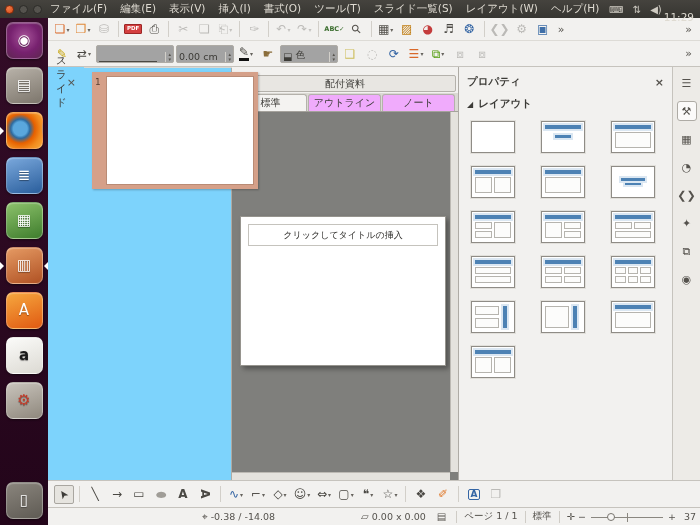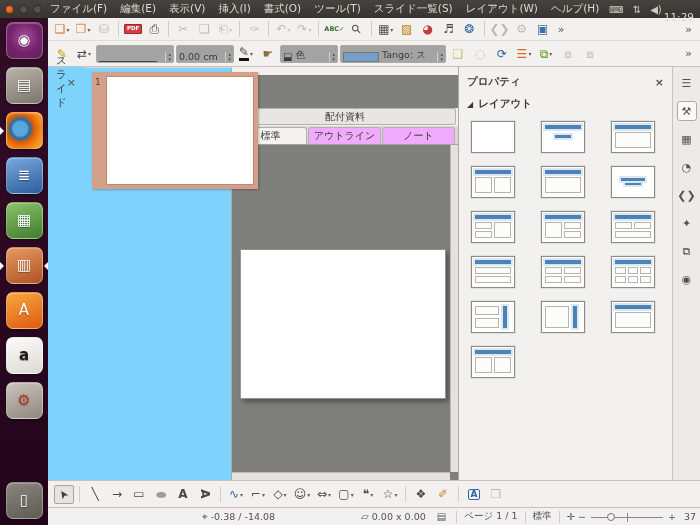--- a/index.html
+++ b/index.html
@@ -80,21 +80,21 @@
   .slides-panel{width:184px;flex:0 0 184px;border-right:1px solid #aeaba5;display:flex;background:#7dd3fc;}
   .panel-head{height:18px;margin-top:6px;display:flex;align-items:center;padding:0 8px;font-size:10.5px;color:#3c3b37;}
   .panel-close{margin-left:auto;font-size:11px;color:#55524d;}
   .thumb-area{flex:1;padding:4px 8px;border-top:1px solid #d9d7d2;}
   .slide-thumb{width:166px;height:117px;background:#d5a089;position:relative;box-shadow:1px 1px 2px rgba(0,0,0,.25);}
   .slide-thumb .white{position:absolute;left:14px;top:4px;right:4px;bottom:4px;background:#fff;border:1px solid #b98b75;}
   .slide-num{position:absolute;left:3px;top:5px;font-size:9px;color:#5a3f33;}
   
   .center{flex:1;display:flex;flex-direction:column;background:#7f7f7c;min-width:0;}
   .tabs-pad{height:8px;background:#f2f1ef;}
-  .tabs-upper{height:18px;background:#f2f1ef;display:flex;gap:2px;padding:0 2px 1px 2px;margin-top:33px;}
+  .tabs-upper{height:18px;background:#f2f1ef;display:flex;gap:2px;padding:0 2px 1px 2px;}
   .tabu{flex:1;background:#e8e6e2;border:1px solid #b4b1ab;border-radius:2px;font-size:10px;display:flex;
         align-items:center;justify-content:center;color:#3c3b37;}
   .tabs-lower{height:19px;background:#dbd9d4;display:flex;gap:1px;padding:1px 2px 0 2px;border-bottom:1px solid #a5a29c;}
   .tabl{width:73px;display:flex;align-items:center;justify-content:center;font-size:10px;background:#f0abfc;
         border:1px solid #b4b1ab;border-bottom:none;border-radius:3px 3px 0 0;color:#3c3b37;}
   .tabl.active{background:#f4f3f1;}
   .workspace{flex:1;position:relative;}
   .vscroll{position:absolute;right:0;top:0;width:8px;bottom:8px;background:#e4e2dd;border-left:1px solid #bcb9b3;}
   .hscroll{position:absolute;left:0;bottom:0;height:8px;right:8px;background:#e4e2dd;border-top:1px solid #bcb9b3;}
   .slide{position:absolute;left:8px;top:104px;width:206px;height:150px;background:#fff;border:1px solid #96948e;
@@ -330,28 +330,20 @@
           <span class="glyph c-hand">☛</span>
         </span>
         <span class="combo" style="width: 58px;">
           <span class="cglyph">⬓</span>
           <span class="cval">色</span>
           <span class="spin">
             <span>▴</span>
             <span>▾</span>
           </span>
         </span>
-        <span class="combo" style="width: 106px;">
-          <span class="swatch"></span>
-          <span class="cval">Tango: ス</span>
-          <span class="spin">
-            <span>▴</span>
-            <span>▾</span>
-          </span>
-        </span>
         <span class="tbtn">
           <span class="glyph c-shadow">❑</span>
         </span>
         <span class="tbtn dim">
           <span class="glyph ">◌</span>
         </span>
         <span class="tbtn">
           <span class="glyph c-rotate">⟳</span>
         </span>
         <span class="tbtn">
@@ -392,20 +384,21 @@
         <div class="tabs-upper" id="tabs-upper">
             <span class="tabu">配付資料</span>
           </div>
         <div class="tabs-lower" id="tabs-lower">
             <span class="tabl active">標準</span>
             <span class="tabl">アウトライン</span>
             <span class="tabl">ノート</span>
           </div>
         <div class="workspace">
           <div class="slide">
+            <div class="ph-title">クリックしてタイトルの挿入</div>
           </div>
           <div class="vscroll"></div>
           <div class="hscroll"></div>
         </div>
       </div>
 
       <div class="props">
         <div class="panel-head">
           <span>プロパティ</span>
           <span class="panel-close">×</span>

